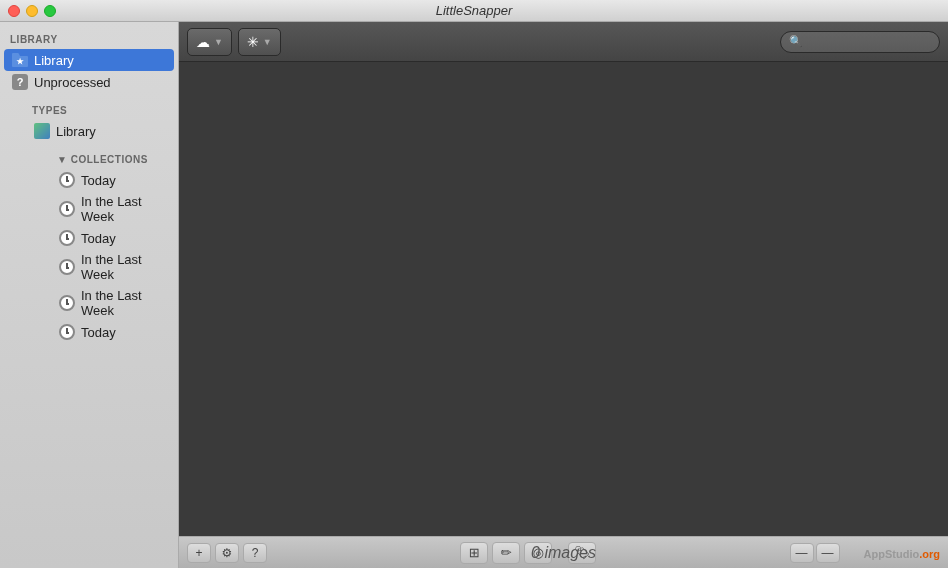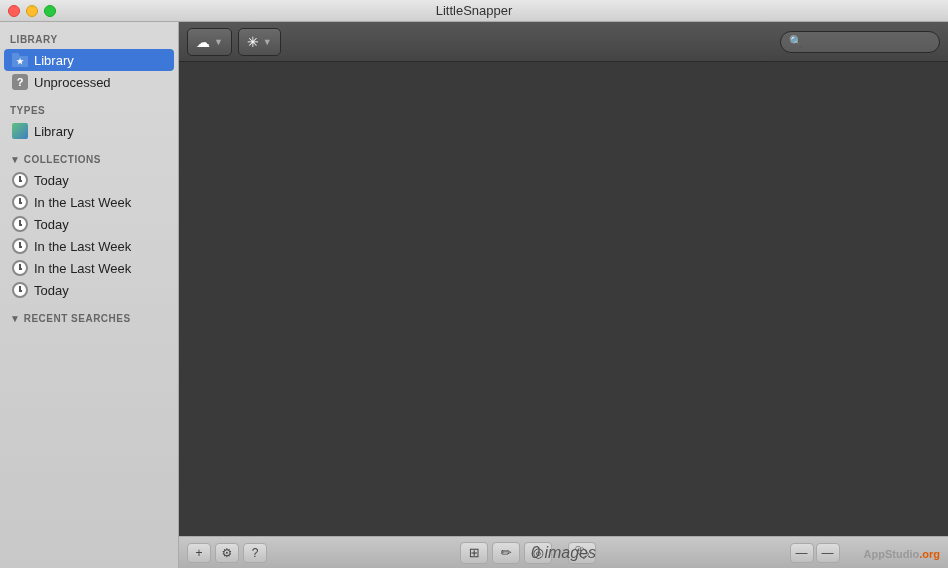--- a/index.html
+++ b/index.html
@@ -16,20 +16,21 @@
     
     .titlebar {
       height: 22px;
       background: linear-gradient(to bottom, #e8e8e8, #d0d0d0);
       display: flex;
       align-items: center;
       justify-content: center;
       position: relative;
       border-bottom: 1px solid #aaa;
       flex-shrink: 0;
+      font-style: italic;
     }
     .titlebar-title {
       font-size: 13px;
       color: #333;
       font-weight: 500;
     }
     .traffic-lights {
       position: absolute;
       left: 8px;
       display: flex;
@@ -348,32 +349,32 @@
       </div>
 
       <div class="sidebar-item">
         <div class="icon-lib">
           <div class="qmark-icon">?</div>
         </div>
         <span class="sidebar-item-label">Unprocessed</span>
       </div>
     </div>
 
-    <div style="padding-top:6px;">
+    <div style="padding-top:6px;padding-left:22px;">
       <div class="sidebar-section-header">TYPES</div>
 
 
       <div class="sidebar-item">
         <div class="websnap-icon icon-lib"></div>
         <span class="sidebar-item-label">Library</span>
       </div>
 
     </div>
 
-    <div style="padding-top:6px;">
+    <div style="padding-top:6px;padding-left:47px;">
       <div class="sidebar-section-header">
         <span>▼ </span><span>COLLECTIONS</span>
       </div>
 
       <div class="sidebar-item">
         <div class="clock-icon icon-lib"></div>
         <span class="sidebar-item-label">Today</span>
       </div>
 
       <div class="sidebar-item">
@@ -395,25 +396,20 @@
         <div class="clock-icon icon-lib"></div>
         <span class="sidebar-item-label">In the Last Week</span>
       </div>
 
       <div class="sidebar-item">
         <div class="clock-icon icon-lib"></div>
         <span class="sidebar-item-label">Today</span>
       </div>
     </div>
 
-    <div style="padding-top:6px;">
-      <div class="sidebar-section-header">
-        <span>▼ </span><span>RECENT SEARCHES</span>
-      </div>
-    </div>
 
   </div>
 
   <div class="content-area">
 
     <div class="toolbar">
       <div class="toolbar-btn">
         <span class="cloud-shape">☁</span>
         <span style="color:#aaa;font-size:9px;">▼</span>
       </div>

